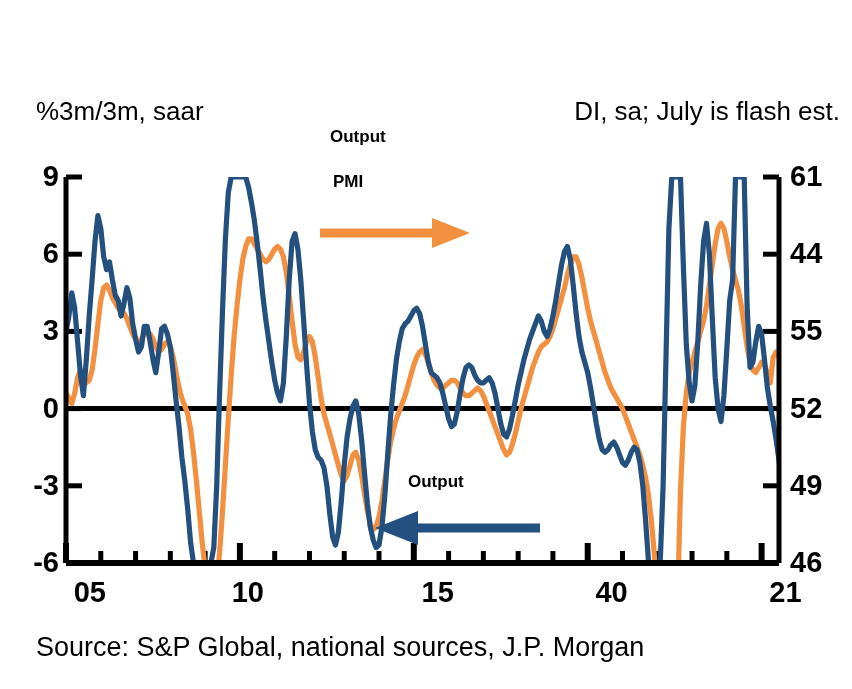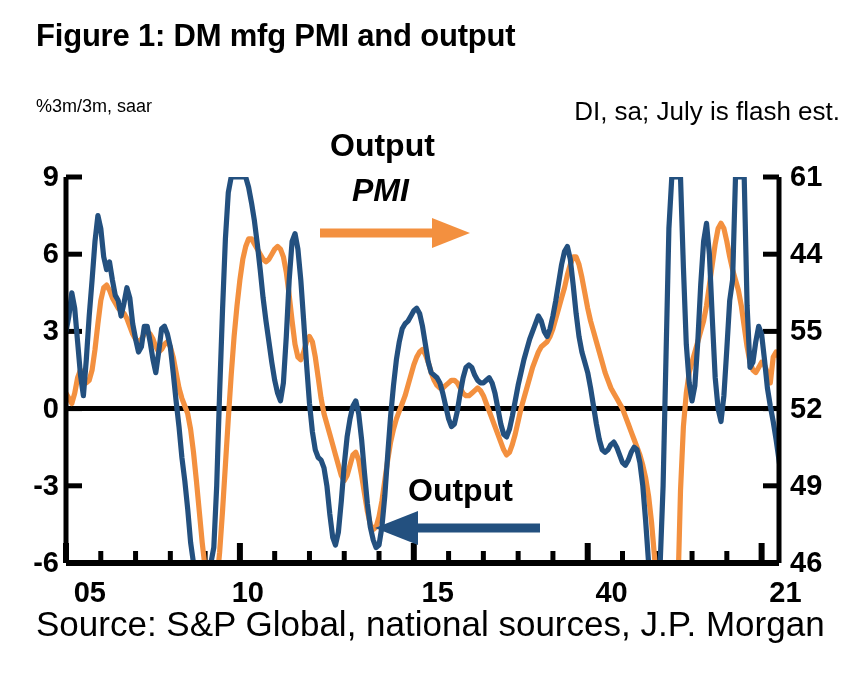--- a/index.html
+++ b/index.html
@@ -10,54 +10,53 @@
   }
   #figure{position:absolute;inset:0;}
 
   .title{
     position:absolute;left:36px;top:18px;
     font-size:31px;font-weight:bold;letter-spacing:-.2px;
     white-space:nowrap;
   }
   .unit-left{
     position:absolute;left:36px;top:96px;
-    font-size:18px;font-weight:normal;white-space:nowrap;
+    font-size:26px;font-weight:normal;white-space:nowrap;
   }
   .unit-right{
     position:absolute;right:12px;top:96px;
     font-size:26px;font-weight:normal;white-space:nowrap;text-align:right;
   }
   .ann{
-    position:absolute;font-size:32px;font-weight:bold;white-space:nowrap;
+    position:absolute;font-size:17px;font-weight:bold;white-space:nowrap;
   }
   .ann-pmi-1{left:330px;top:127px;}
-  .ann-pmi-2{left:352px;top:172px;font-style:italic;}
+  .ann-pmi-2{left:333px;top:172px;}
   .ann-output{left:408px;top:472px;}
 
   .source{
-    position:absolute;left:36px;top:604px;
-    font-size:35px;white-space:nowrap;
+    position:absolute;left:36px;top:632px;
+    font-size:27px;white-space:nowrap;
   }
 
   .axis-num{
     position:absolute;font-size:29px;font-weight:bold;
     line-height:1;white-space:nowrap;
   }
   .yl{right:793px;text-align:right;}
   .yr{left:790px;text-align:left;}
   .xt{top:578px;text-align:right;}
 
   svg{position:absolute;left:0;top:0;}
 </style>
 </head>
 <body>
 
 <div id="figure">
 
-  <div class="title">Figure 1: DM mfg PMI and output</div>
   <div class="unit-left">%3m/3m, saar</div>
   <div class="unit-right">DI, sa; July is flash est.</div>
 
   <div class="ann ann-pmi-1">Output</div>
   <div class="ann ann-pmi-2">PMI</div>
   <div class="ann ann-output">Output</div>
 
   <div class="source">Source: S&amp;P Global, national sources, J.P. Morgan</div>
 
   <svg id="plot" width="852" height="689">

